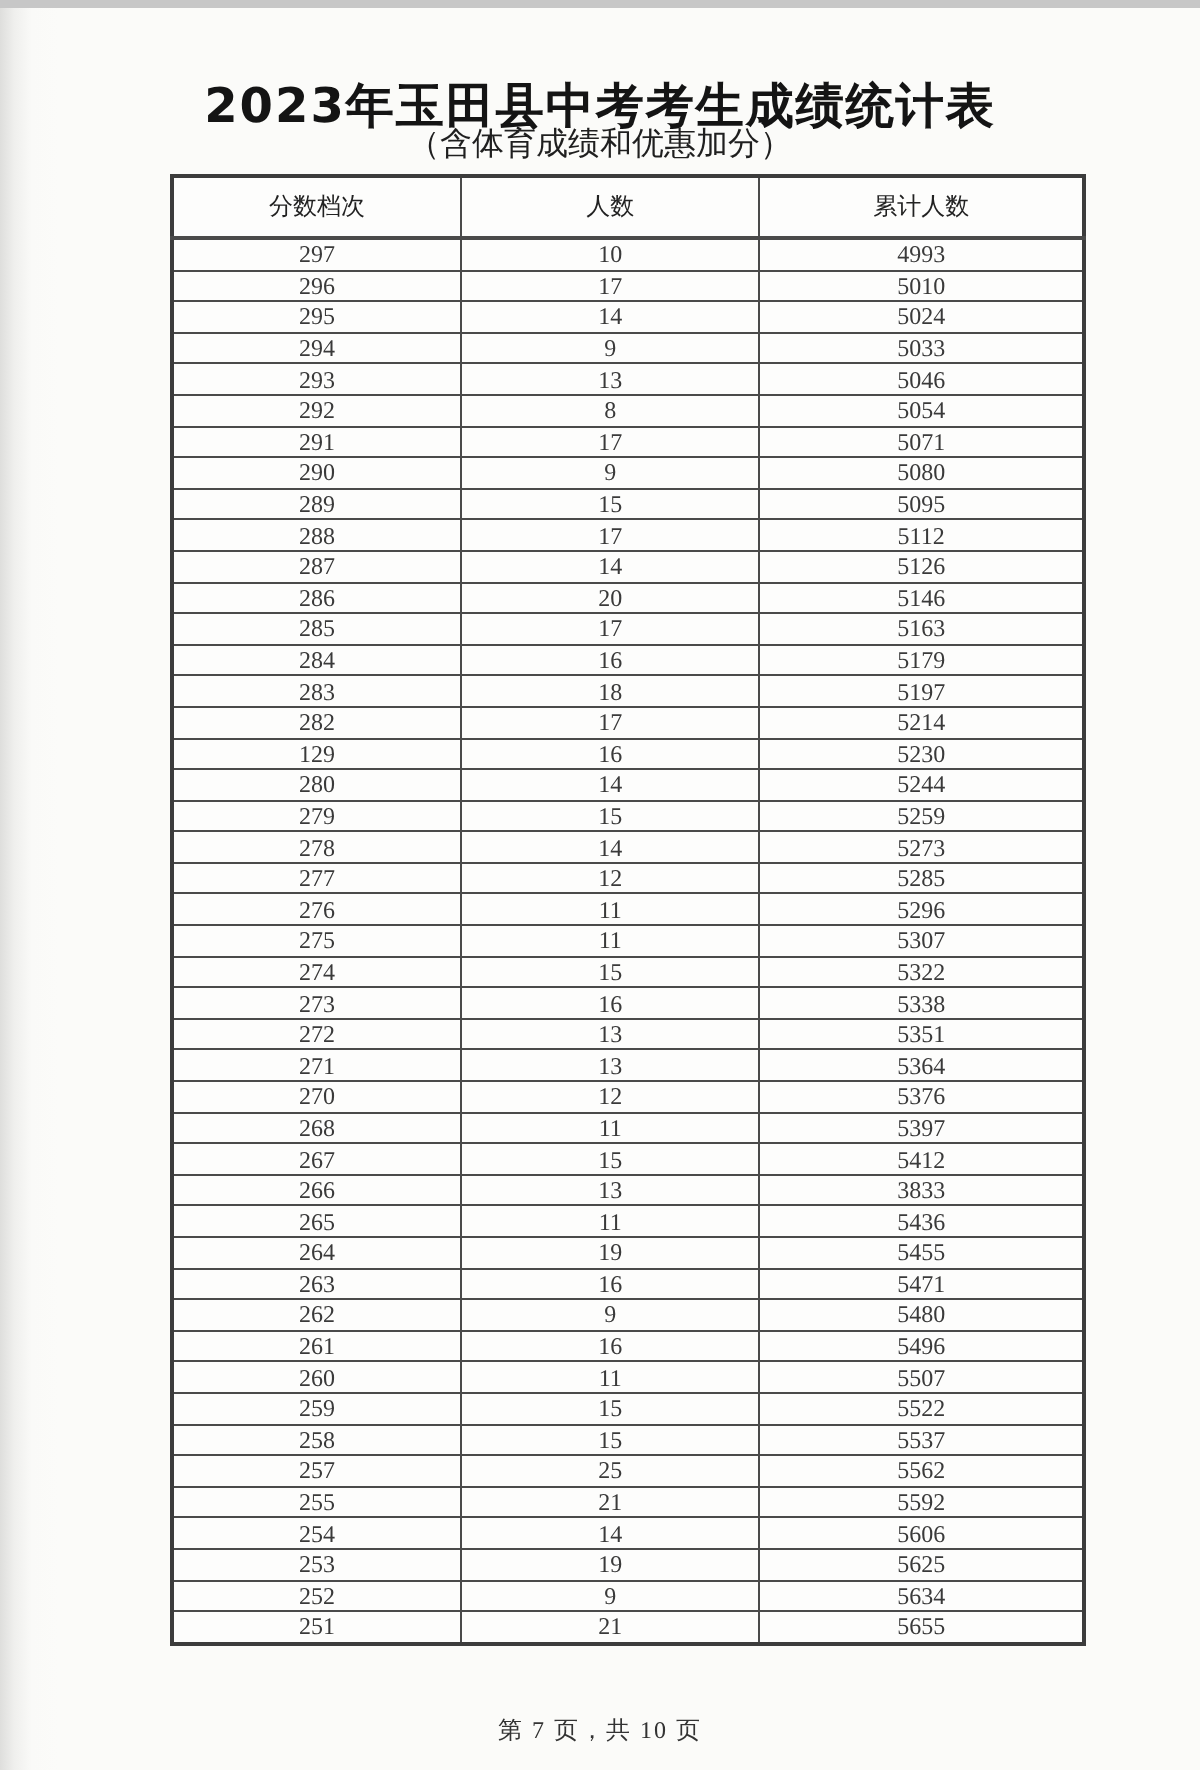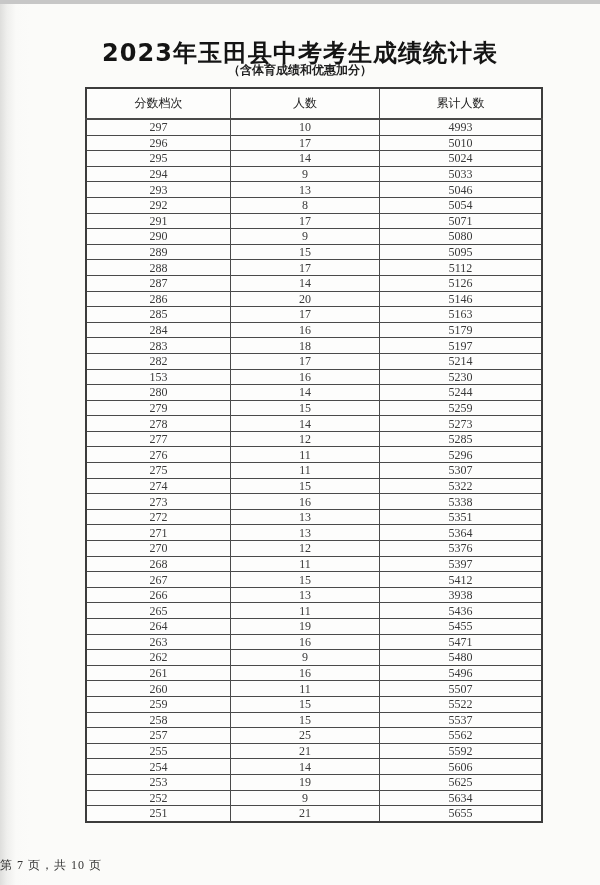--- a/index.html
+++ b/index.html
@@ -42,22 +42,22 @@
     letter-spacing: 1px;
     color: #141414;
   }
   .subtitle {
     position: absolute;
     top: 62px;
     left: 0;
     width: 600px;
     text-align: center;
     font-family: "DejaVu Sans", "Liberation Sans", sans-serif;
-    font-size: 12px;
-    font-weight: 700;
+    font-size: 16px;
+    font-weight: 400;
     color: #1f1f1f;
   }
   table.stats-table {
     position: absolute;
     top: 87px;
     left: 85px;
     width: 458px;
     border-collapse: collapse;
     table-layout: fixed;
     background: #fdfdfc;
@@ -88,20 +88,21 @@
     color: #3a3a3a;
   }
   .col-score   { width: 31.7%; }
   .col-count   { width: 32.7%; }
   .col-cumul   { width: 35.6%; }
   .footer {
     position: absolute;
     top: 857px;
     left: 0;
     width: 600px;
+    text-align: center;
     font-size: 12px;
     letter-spacing: 1px;
     color: #333333;
   }
 </style>
 </head>
 <body>
 
 <div class="page">
   <div class="top-strip"></div>
@@ -197,21 +198,21 @@
           <td>283</td>
           <td>18</td>
           <td>5197</td>
         </tr>
         <tr>
           <td>282</td>
           <td>17</td>
           <td>5214</td>
         </tr>
         <tr>
-          <td>153</td>
+          <td>129</td>
           <td>16</td>
           <td>5230</td>
         </tr>
         <tr>
           <td>280</td>
           <td>14</td>
           <td>5244</td>
         </tr>
         <tr>
           <td>279</td>
@@ -269,21 +270,21 @@
           <td>5397</td>
         </tr>
         <tr>
           <td>267</td>
           <td>15</td>
           <td>5412</td>
         </tr>
         <tr>
           <td>266</td>
           <td>13</td>
-          <td>3938</td>
+          <td>3833</td>
         </tr>
         <tr>
           <td>265</td>
           <td>11</td>
           <td>5436</td>
         </tr>
         <tr>
           <td>264</td>
           <td>19</td>
           <td>5455</td>

